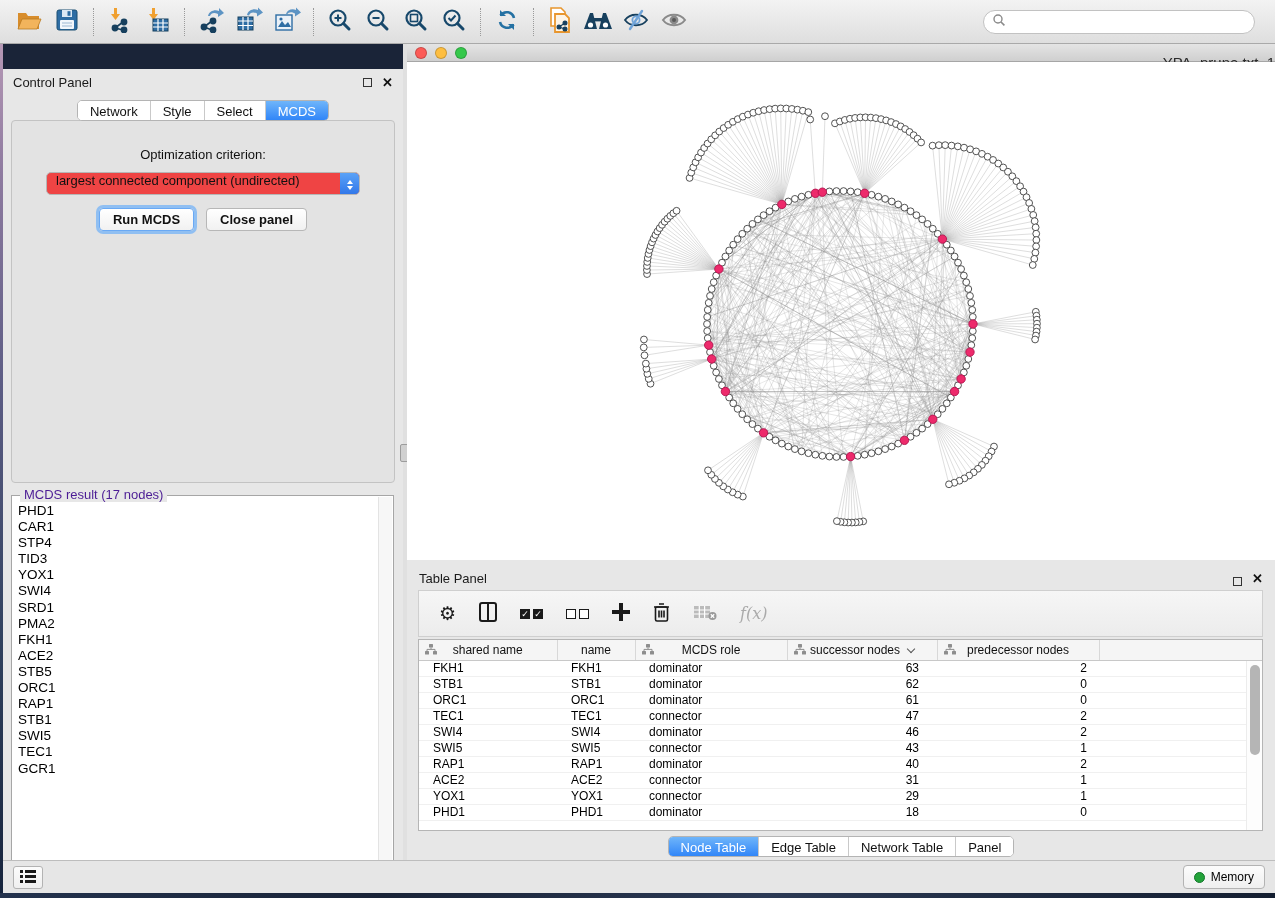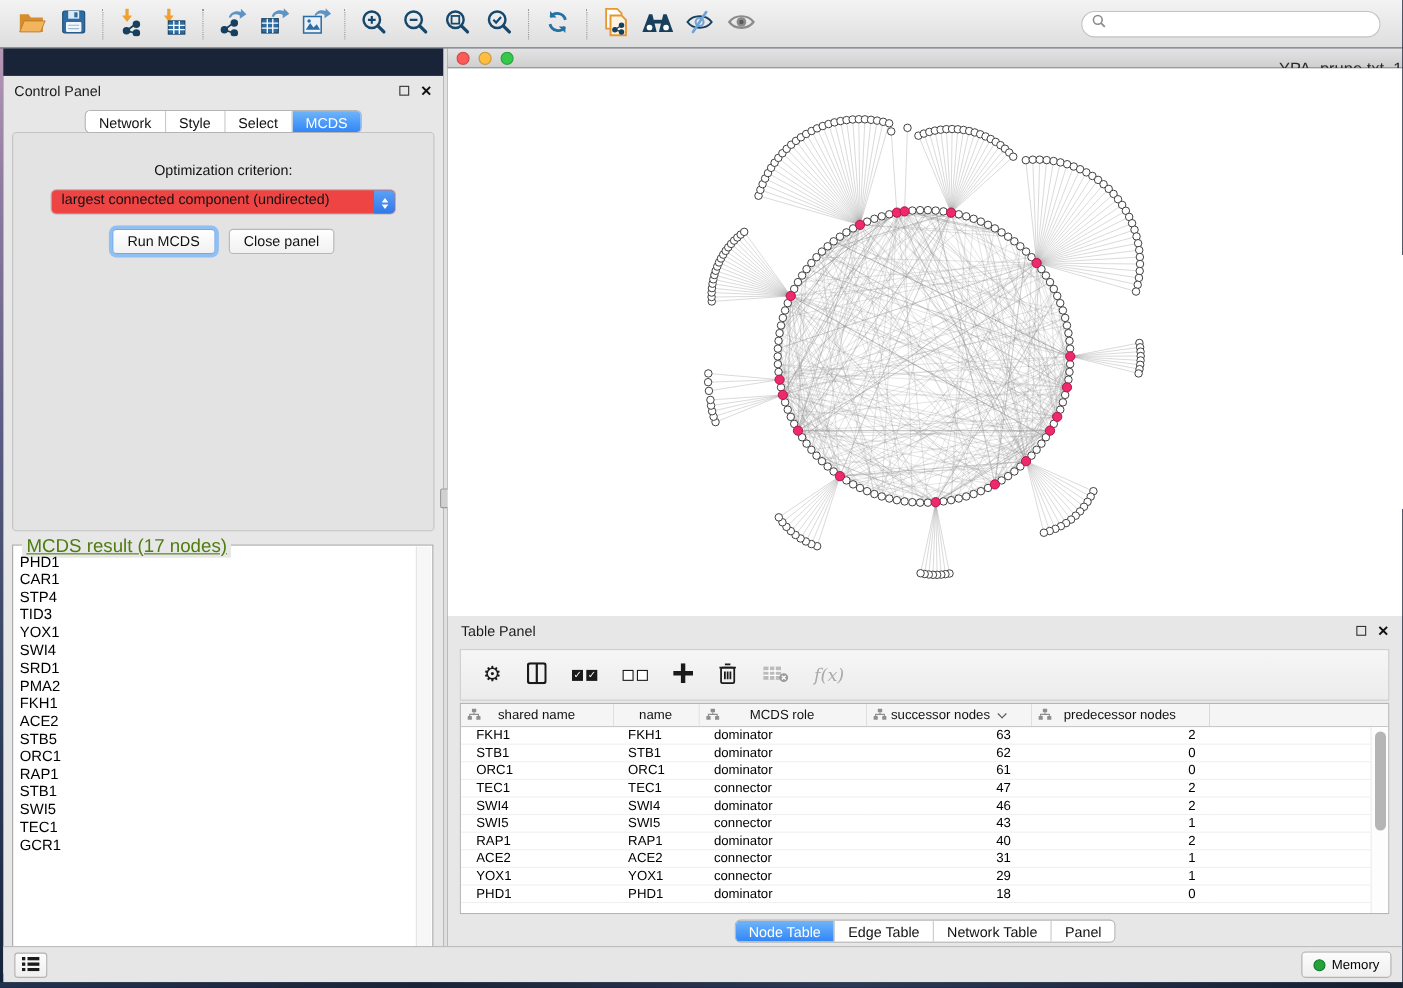--- a/index.html
+++ b/index.html
@@ -43,46 +43,46 @@
   .opt-label { text-align:center; margin-top:26px; font-size:13px; color:#111; }
   .dropdown { width:314px; height:23px; margin:10px auto 0; background:#ef4444; border:1px solid #b6b6b6; border-radius:5px;
     display:flex; align-items:flex-start; cursor:pointer; overflow:hidden; }
   .dropdown .val { flex:1; font-size:13px; padding-left:9px; white-space:nowrap; }
   .stepper { width:19px; height:23px; background:linear-gradient(#5aa2f7,#2e74e8); display:flex; flex-direction:column;
     align-items:center; justify-content:center; gap:2px; border-radius:0 4px 4px 0; }
   .chev-up { width:0; height:0; border-left:3.5px solid transparent; border-right:3.5px solid transparent; border-bottom:4px solid #fff; }
   .chev-dn { width:0; height:0; border-left:3.5px solid transparent; border-right:3.5px solid transparent; border-top:4px solid #fff; }
   .btn-row { display:flex; justify-content:center; gap:12px; margin-top:13px; }
   .mac-btn { font-family:"Liberation Sans",sans-serif; font-size:13px; padding:3px 13px; background:linear-gradient(#ffffff,#f1f1f1);
-    border:1px solid #b7b7b7; border-radius:4px; cursor:pointer; color:#111; }
+    border:1px solid #b7b7b7; border-radius:4px; cursor:pointer; color:#111;font-weight:bold; }
   .mac-btn.focused { box-shadow:0 0 0 3px rgba(77,163,255,.55); border-color:#6aa9f4; }
 
   .group-box { position:absolute; top:426px; left:8px; right:9px; bottom:22px; background:#fff; border:1px solid #a6a6a6; }
-  .group-box .legend { position:absolute; top:-9px; left:8px; background:#e7e7e7; padding:0 4px; font-size:17px; color:#4d7c0f;text-decoration:underline; }
+  .group-box .legend { position:absolute; top:-9px; left:8px; background:#e7e7e7; padding:0 4px; font-size:13px; color:#4c1d95; }
   .mcds-list { position:absolute; top:1px; left:2px; right:16px; bottom:1px; padding:6px 0 0 4px; overflow:hidden; }
   .mcds-item { font-size:13.5px; line-height:16.1px; color:#000; }
   .list-scroll { position:absolute; top:1px; right:1px; bottom:1px; width:14px; background:#f7f7f7; border-left:1px solid #e3e3e3; }
 
   
   .splitter { position:absolute; left:403px; top:44px; width:4px; height:816px; background:#e0e0e0; }
   .splitter .grip { position:absolute; top:400px; left:-3px; width:10px; height:18px; background:#d0d0d0; border:1px solid #9c9c9c; border-radius:2px; }
 
   
   .right-region { position:absolute; left:407px; top:44px; width:868px; height:816px; }
   .net-titlebar { position:absolute; top:0; left:0; right:0; height:18px;
     background:linear-gradient(180deg,#e4e4e4,#cfcfcf); border-bottom:1px solid #a6a6a6; }
   .lights { position:absolute; left:8px; top:3px; display:flex; gap:8px; }
   .light { width:12px; height:12px; border-radius:50%; border:0.5px solid rgba(0,0,0,.2); cursor:pointer; }
   .light.red { background:#fc5b57; } .light.yellow { background:#fdbe41; } .light.green { background:#35c84b; }
   .net-title { position:absolute; left:0; right:0; top:10px; text-align:right; font-size:15px; color:#2b2b2b; }
   .net-canvas { position:absolute; top:18px; left:0; right:0; height:498px; background:#fff; }
 
   
   .table-panel { position:absolute; top:516px; left:0; right:0; height:300px; background:#e7e7e7; }
-  .tp-header { height:26px; display:flex; align-items:center; padding:0 12px; }
+  .tp-header { height:26px; display:flex; align-items:flex-end; padding:0 12px; }
   .tp-header .ttl { font-size:13px; color:#1a1a1a; }
   .tp-toolbar { position:absolute; top:30px; left:11px; right:12px; height:47px;
     background:linear-gradient(#f6f6f6,#ececec); border:1px solid #cfcfcf;
     display:flex; align-items:center; gap:23px; padding-left:20px; }
   .tp-ic { display:flex; align-items:center; justify-content:center; cursor:pointer; background:none; border:none; }
   .gear-glyph { font-family:"DejaVu Sans",sans-serif; font-size:19px; color:#1a1a1a; line-height:1; }
   .fx-glyph { font-family:"DejaVu Serif",serif; font-style:italic; font-size:16px; color:#aaa; }
   .cb { width:10px; height:10px; display:inline-block; }
   .cb.checked { background:#1a1a1a; color:#fff; font-size:9px; line-height:10px; text-align:center; font-family:"DejaVu Sans",sans-serif; }
   .cb.empty { border:1.5px solid #1a1a1a; background:#fff; }

